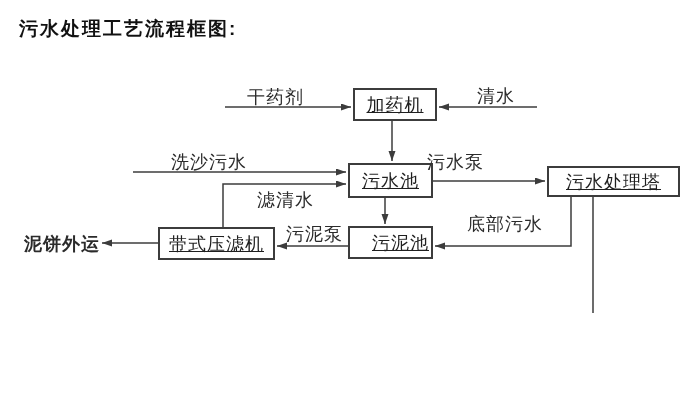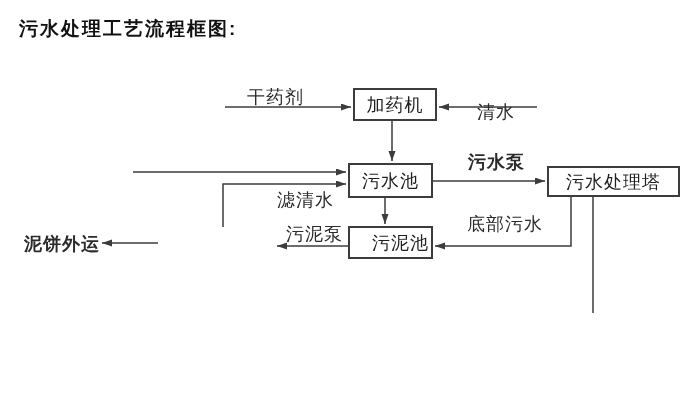--- a/index.html
+++ b/index.html
@@ -18,20 +18,21 @@
   }
   .lines{position:absolute;left:0;top:0;width:700px;height:420px;}
   .node{
     position:absolute;
     border:2px solid #3c3c3c;
     background:#ffffff;
     display:flex;align-items:center;justify-content:center;
     font-size:18px;color:#1f1f1f;
     letter-spacing:1px;white-space:nowrap;
     box-sizing:border-box;
+    text-decoration:underline;
   }
   .flabel{
     position:absolute;
     font-size:18px;color:#2b2b2b;
     letter-spacing:1px;white-space:nowrap;
   }
 </style>
 </head>
 <body>
 
@@ -62,30 +63,32 @@
   </svg>
 
   <div class="node" style="left:353px;top:88px;width:84px;height:33px;">加药机</div>
 
   <div class="node" style="left:348px;top:163px;width:85px;height:35px;">污水池</div>
 
   <div class="node" style="left:547px;top:166px;width:133px;height:31px;">污水处理塔</div>
 
   <div class="node" style="left:348px;top:226px;width:85px;height:33px;padding-left:20px;">污泥池</div>
 
+  <div class="node" style="left:158px;top:227px;width:117px;height:33px;">带式压滤机</div>
 
 
   <div class="flabel" style="left:247px;top:85px;">干药剂</div>
 
-  <div class="flabel" style="left:477px;top:100px;">清水</div>
+  <div class="flabel" style="left:477px;top:84px;">清水</div>
 
+  <div class="flabel" style="left:171px;top:150px;">洗沙污水</div>
 
-  <div class="flabel" style="left:468px;top:150px;font-weight:bold;">污水泵</div>
+  <div class="flabel" style="left:427px;top:150px;">污水泵</div>
 
-  <div class="flabel" style="left:257px;top:188px;margin-left:20px;">滤清水</div>
+  <div class="flabel" style="left:257px;top:188px;">滤清水</div>
 
   <div class="flabel" style="left:286px;top:222px;">污泥泵</div>
 
   <div class="flabel" style="left:467px;top:212px;">底部污水</div>
 
   <div class="flabel" style="left:24px;top:232px;font-weight:bold;">泥饼外运</div>
 
 
 </div>
 

